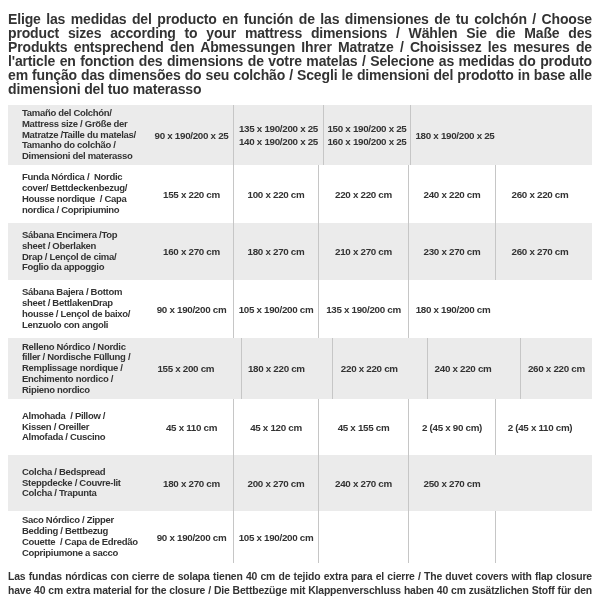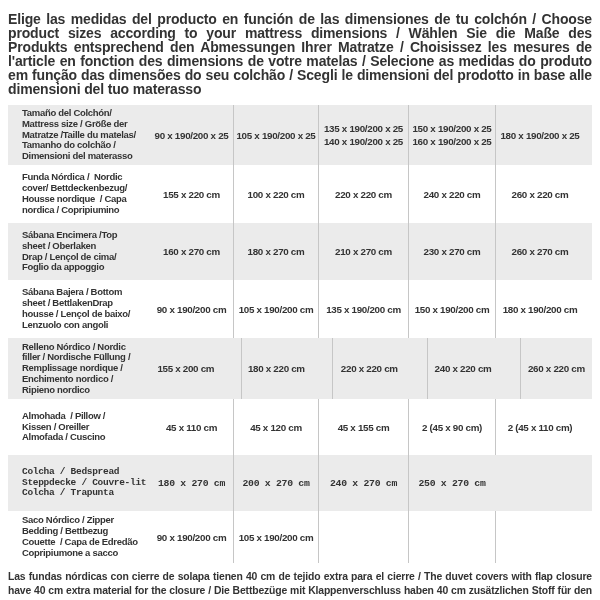--- a/index.html
+++ b/index.html
@@ -20,21 +20,21 @@
   }
   .size-table { margin-top: 9px; width: 584px; }
   .row { display: flex; }
   .row:nth-child(odd) { background: var(--row-alt, #ebebeb); }
   .r1 { height: 60px; }
   .r2 { height: 58px; }
   .r3 { height: 57px; }
   .r4 { height: 58px; }
   .r5 { height: 61px; gap: 22px; }
   .r6 { height: 56px; }
-  .r7 { height: 56px; font-family: Liberation Mono, monospace; }
+  .r7 { height: 56px; }
   .r8 { height: 52px; }
   .label-cell {
     width: 142px;
     display: flex;
     align-items: center;
     padding-left: 14px;
     font-size: 9.5px;
     line-height: 10.8px;
     letter-spacing: -0.3px;
     white-space: pre;
@@ -73,21 +73,20 @@
 
   <div class="size-table">
 
     <div class="row r1">
       <div class="label-cell">Tamaño del Colchón/
 Mattress size / Größe der
 Matratze /Taille du matelas/
 Tamanho do colchão /
 Dimensioni del materasso</div>
       <div class="value-cell first c1">90 x 190/200 x 25</div>
-      <div class="value-cell c2">105 x 190/200 x 25</div>
       <div class="value-cell c3">135 x 190/200 x 25
 140 x 190/200 x 25</div>
       <div class="value-cell c4">150 x 190/200 x 25
 160 x 190/200 x 25</div>
       <div class="value-cell c5">180 x 190/200 x 25</div>
     </div>
 
     <div class="row r2">
       <div class="label-cell">Funda Nórdica /  Nordic
 cover/ Bettdeckenbezug/
@@ -113,21 +112,20 @@
     </div>
 
     <div class="row r4">
       <div class="label-cell">Sábana Bajera / Bottom
 sheet / BettlakenDrap
 housse / Lençol de baixo/
 Lenzuolo con angoli</div>
       <div class="value-cell first c1">90 x 190/200 cm</div>
       <div class="value-cell c2">105 x 190/200 cm</div>
       <div class="value-cell c3">135 x 190/200 cm</div>
-      <div class="value-cell c4">150 x 190/200 cm</div>
       <div class="value-cell c5">180 x 190/200 cm</div>
     </div>
 
     <div class="row r5">
       <div class="label-cell">Relleno Nórdico / Nordic
 filler / Nordische Füllung /
 Remplissage nordique /
 Enchimento nordico /
 Ripieno nordico</div>
       <div class="value-cell first c1">155 x 200 cm</div>

